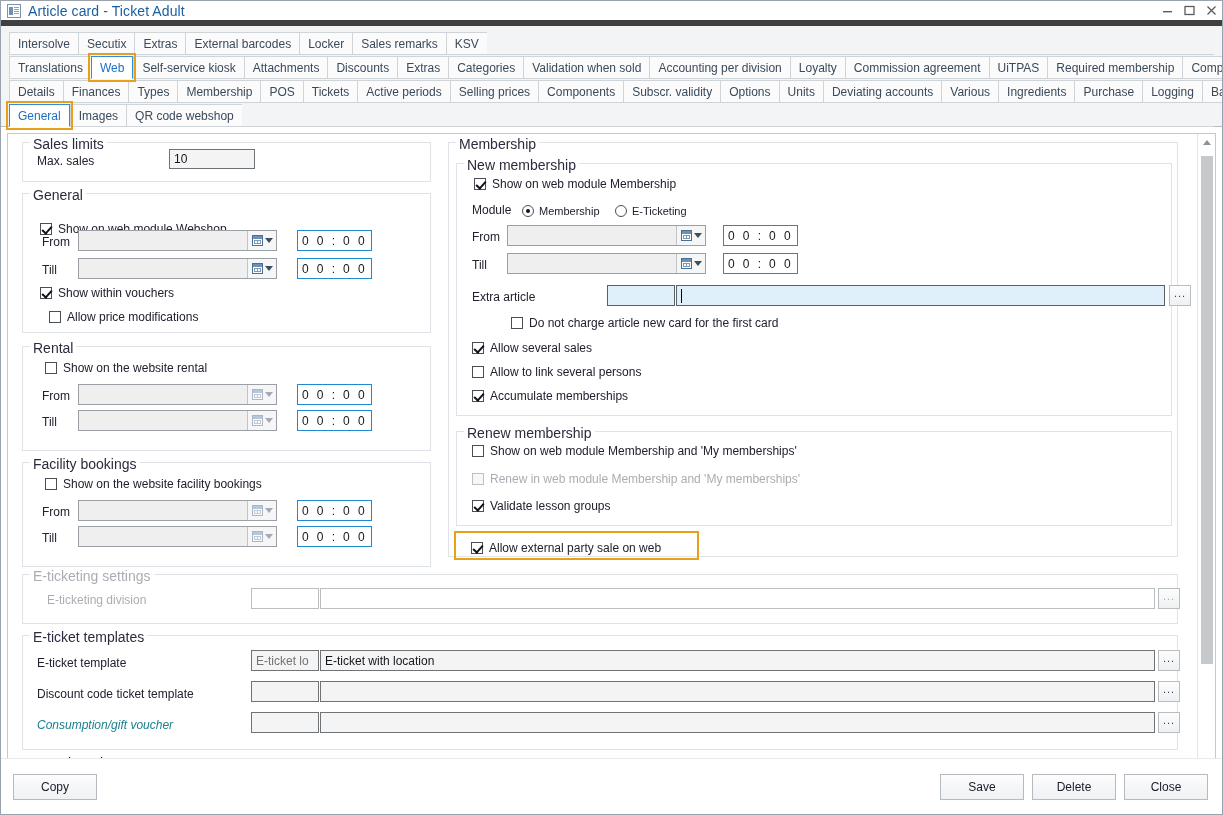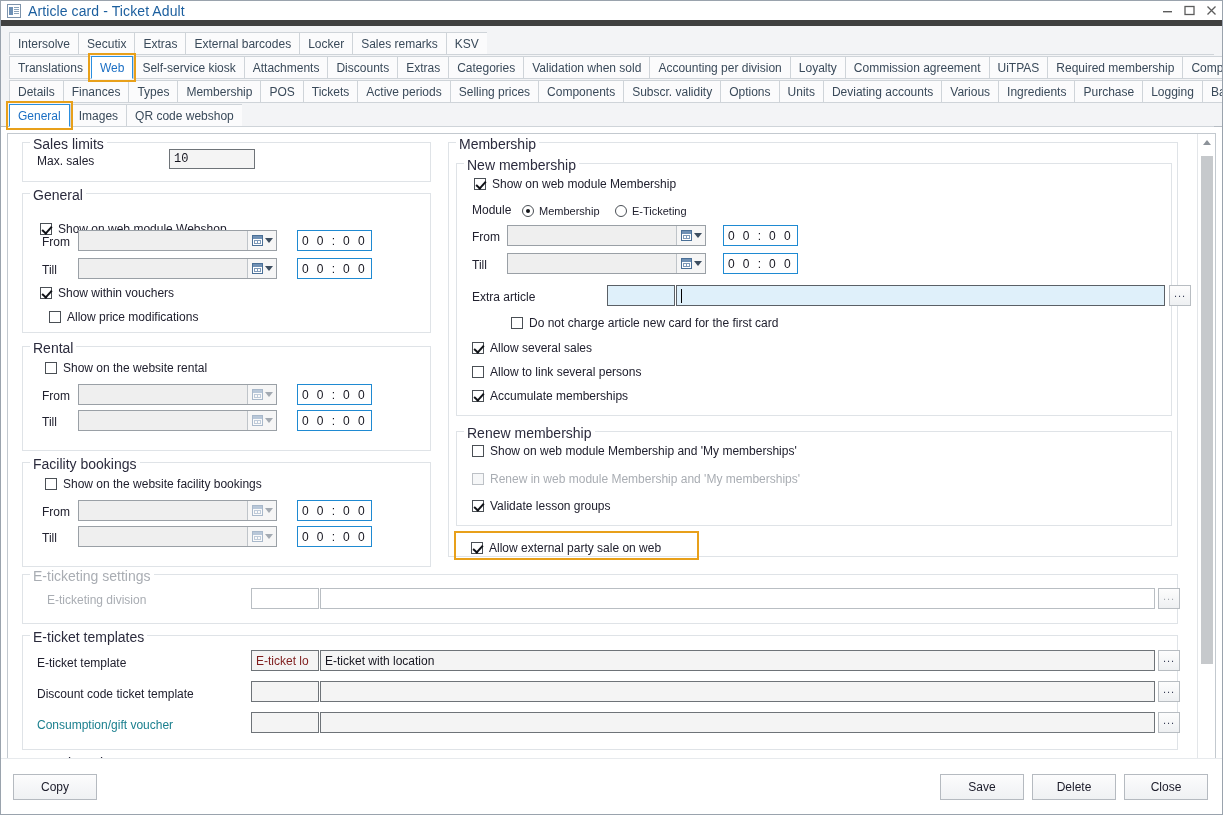--- a/index.html
+++ b/index.html
@@ -170,21 +170,21 @@
     height: 20px;
     font-size: 12px;
     color: #15151f;
     padding: 1px 4px;
     display: flex; align-items: center;
     overflow: hidden;
     white-space: nowrap;
   }
   .txt.blue  { background: #dff0fa; border-color: #5a6066; }
   .txt.blank { background: #ffffff; border-color: #8b9096; }
-  .txt.bluetext { color: #7f1d1d; }
+  .txt.bluetext { color: #737373; }
 
   .datebox {
     position: absolute;
     height: 21px;
     display: flex;
     border: 1px solid #9aa0a6;
     background: #efefef;
   }
   .datebox .dfield { flex: 1; background: #efefef; }
   .datebox .dbtn {
@@ -533,21 +533,21 @@
 
   </div>
 
   <div class="content">
     <div class="scrollwrap">
       <div class="panes">
 
         <div class="group" style="left:14px; top:8px; width:409px; height:40px;">
           <div class="legend">Sales limits</div>
           <div class="lbl" style="left:14px; top:11px;">Max. sales</div>
-          <div class="txt" style="left:146px; top:6px; width:86px;font-family:Liberation Mono, monospace;">10</div>
+          <div class="txt" style="left:146px; top:6px; width:86px;">10</div>
         </div>
 
         <div class="group" style="left:14px; top:59px; width:409px; height:140px;">
           <div class="legend">General</div>
 
           <div class="chk on" style="left:17px; top:28px;">
             <span class="box"></span>
             <span>Show on web module Webshop</span>
           </div>
 
@@ -750,21 +750,21 @@
           <div class="lbl" style="left:14px; top:20px;">E-ticket template</div>
           <div class="txt bluetext" style="left:228px; top:14px; width:68px; height:21px;">E-ticket lo</div>
           <div class="txt" style="left:297px; top:14px; width:835px; height:21px;">E-ticket with location</div>
           <div class="ellipsis-btn" style="left:1135px; top:14px;">...</div>
 
           <div class="lbl" style="left:14px; top:51px;">Discount code ticket template</div>
           <div class="txt" style="left:228px; top:45px; width:68px; height:21px;"></div>
           <div class="txt" style="left:297px; top:45px; width:835px; height:21px;"></div>
           <div class="ellipsis-btn" style="left:1135px; top:45px;">...</div>
 
-          <div class="lbl link" style="left:14px; top:82px;">Consumption/gift voucher</div>
+          <div class="lbl link" style="left:14px; top:82px;font-style:italic;">Consumption/gift voucher</div>
           <div class="txt" style="left:228px; top:76px; width:68px; height:21px;"></div>
           <div class="txt" style="left:297px; top:76px; width:835px; height:21px;"></div>
           <div class="ellipsis-btn" style="left:1135px; top:76px;">...</div>
         </div>
 
         <div class="group" style="left:14px; top:627px; width:1156px; height:60px;">
           <div class="legend">Ingenico Direct</div>
         </div>
 
       </div>

